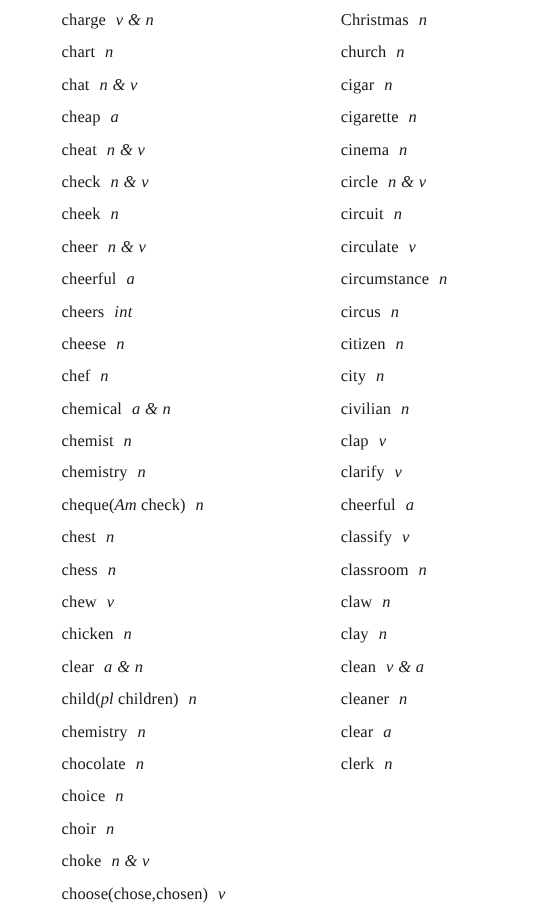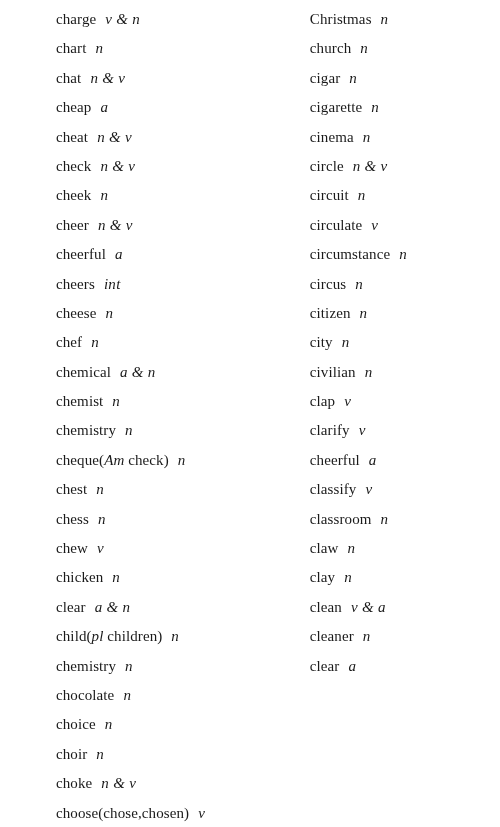--- a/index.html
+++ b/index.html
@@ -112,14 +112,15 @@
       <div class="entry"><span class="headword">clap</span><span class="pos">v</span></div>
       <div class="entry"><span class="headword">clarify</span><span class="pos">v</span></div>
       <div class="entry"><span class="headword">cheerful</span><span class="pos">a</span></div>
       <div class="entry"><span class="headword">classify</span><span class="pos">v</span></div>
       <div class="entry"><span class="headword">classroom</span><span class="pos">n</span></div>
       <div class="entry"><span class="headword">claw</span><span class="pos">n</span></div>
       <div class="entry"><span class="headword">clay</span><span class="pos">n</span></div>
       <div class="entry"><span class="headword">clean</span><span class="pos">v &amp; a</span></div>
       <div class="entry"><span class="headword">cleaner</span><span class="pos">n</span></div>
       <div class="entry"><span class="headword">clear</span><span class="pos">a</span></div>
+      <div class="entry"><span class="headword">clerk</span><span class="pos">n</span></div>
     </div>
 </div>
 
 </body></html>

